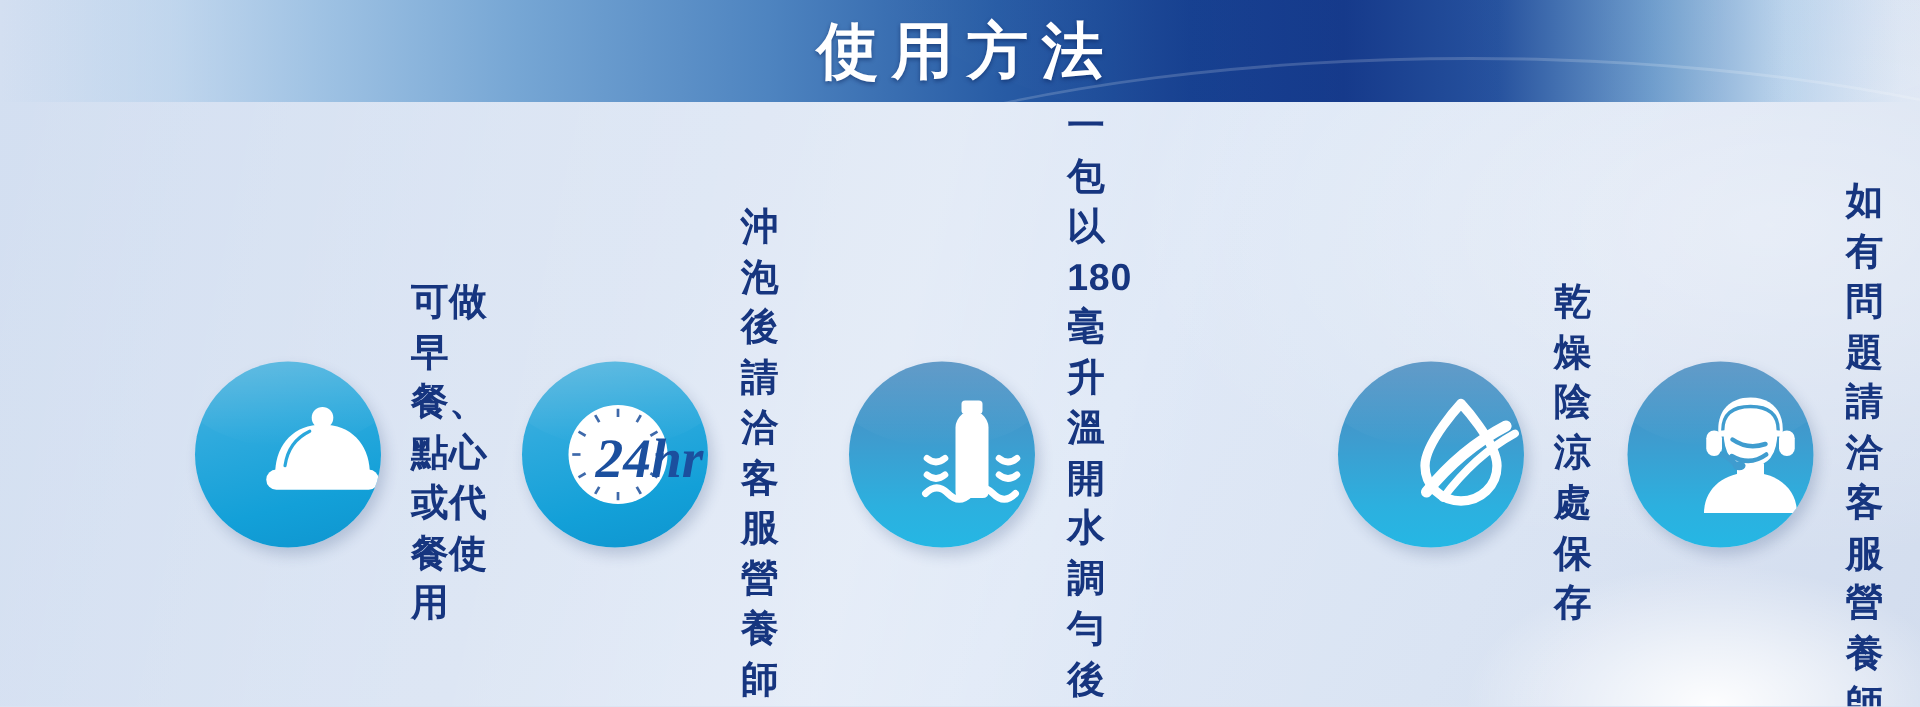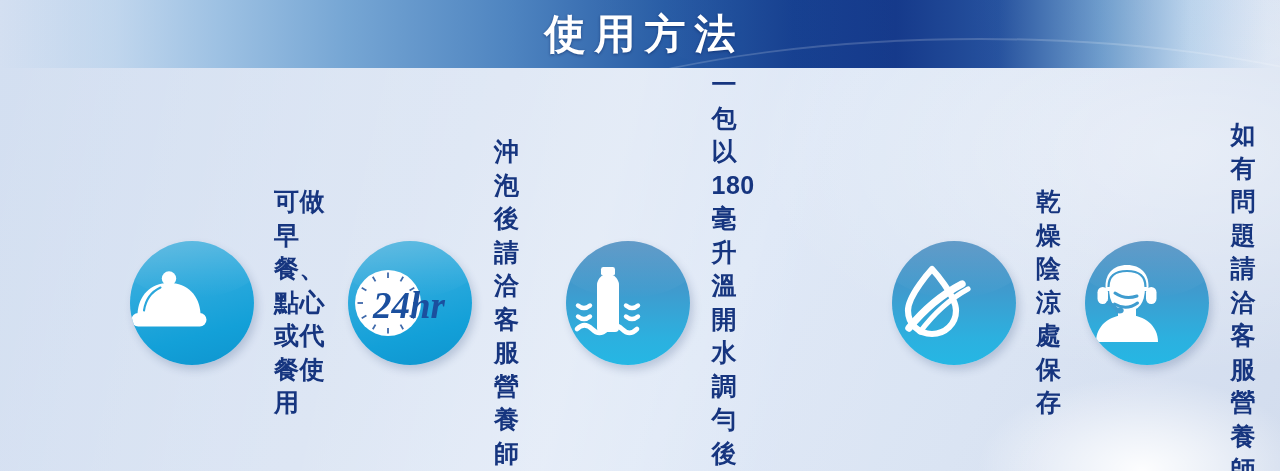--- a/index.html
+++ b/index.html
@@ -127,21 +127,21 @@
 
   .badge {
     position: relative;
     width: 124px;
     height: 124px;
     border-radius: 50%;
     flex: 0 0 124px;
     box-shadow: 3px 5px 9px rgba(40,70,120,0.22);
     display: flex;
     align-items: center;
-    justify-content: flex-start;
+    justify-content: flex-end;
     overflow: hidden;
   }
   .badge.top {
     background: linear-gradient(165deg, #4fb2dd 0%, #2eaadd 35%, #13a0d8 72%, #0e95cf 100%);
   }
   .badge.bottom {
     background: linear-gradient(180deg, #4b8cc0 0%, #3f9bce 40%, #2cb0df 78%, #25b7e4 100%);
   }
   .badge-gloss {
     position: absolute;

